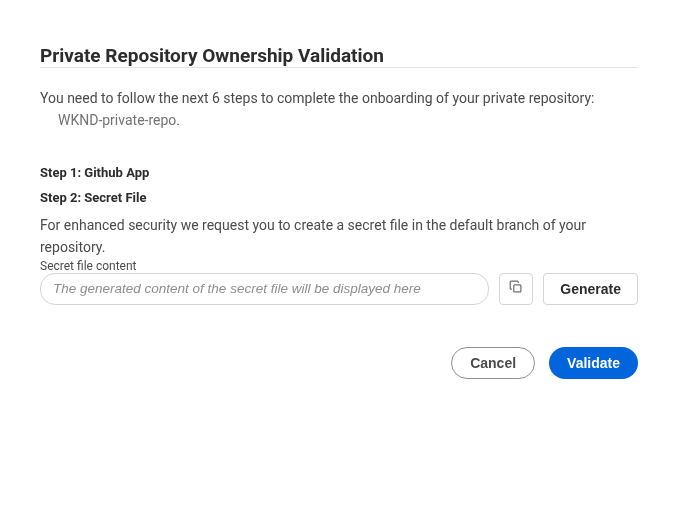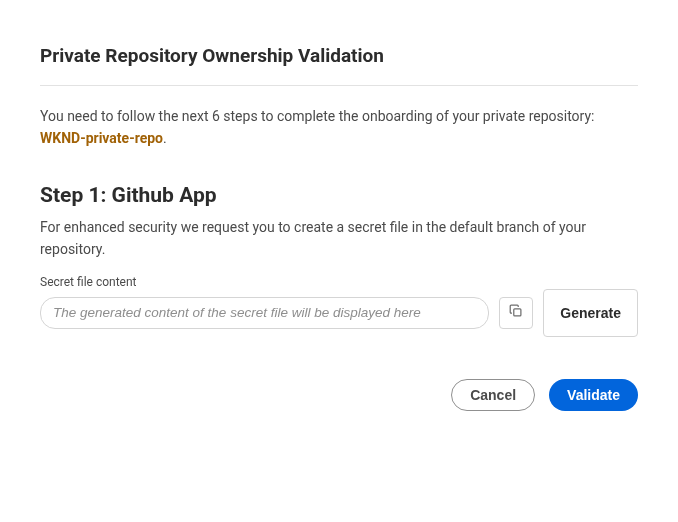--- a/index.html
+++ b/index.html
@@ -1,49 +1,50 @@
 <!DOCTYPE html>
 <html><head>
   <meta charset="utf-8">
   <style>
     * { box-sizing: border-box; margin: 0; padding: 0; }
     html, body { width: 678px; height: 522px; font-family: -apple-system, BlinkMacSystemFont, "Segoe UI", Roboto, Helvetica, Arial, sans-serif; color: #2c2c2c; background: #fff; }
     .container { padding: 44px 40px 36px 40px; }
-    h1.title { font-size: 19px; font-weight: 700; color: #2c2c2c; margin-bottom: 18px; }
+    h1.title { font-size: 19px; font-weight: 700; color: #2c2c2c; }
     hr.divider { border: none; border-top: 1px solid #e2e2e2; margin-bottom: 20px; }
     p.intro { font-size: 14px; line-height: 1.55; color: #4b4b4b; margin-bottom: 34px; }
-    p.intro .repo { font-weight: 700; color: #a16207; }
-    h2.step { font-size: 21px; font-weight: 700; color: #2c2c2c; margin-bottom: 10px; margin-top: 6px; }
+    p.intro .repo { font-weight: 400; color: #737373; margin-left: 18px; }
+    h2.step { font-size: 13px; font-weight: 700; color: #2c2c2c; margin-bottom: 10px; margin-top: 6px; }
     p.body { font-size: 14px; line-height: 1.55; color: #4b4b4b; margin-bottom: 30px; }
     a.link { color: #0265dc; text-decoration: none; }
     .field-label { font-size: 12px; color: #4b4b4b; margin-bottom: 0; display: block; }
     .field-row { display: flex; gap: 10px; align-items: center; margin-bottom: 42px; }
     .text-input { flex: 1; height: 32px; border: 1px solid #d5d5d5; border-radius: 15px; padding: 0 12px; font-size: 13.5px; font-style: italic; color: #8e8e8e; background: #fff; }
     .text-input::placeholder { color: #8e8e8e; font-style: italic; }
     .icon-btn { width: 34px; height: 32px; border: 1px solid #d5d5d5; border-radius: 4px; background: #fff; display: flex; align-items: center; justify-content: center; cursor: pointer; color: #6e6e6e; }
     .icon-btn svg { width: 16px; height: 16px; }
-    .btn-outline { height: 48px; padding: 0 16px; border: 1px solid #d5d5d5; border-radius: 4px; background: #fff; font-size: 14px; font-weight: 600; color: #2c2c2c; cursor: pointer; }
+    .btn-outline { height: 32px; padding: 0 16px; border: 1px solid #d5d5d5; border-radius: 4px; background: #fff; font-size: 14px; font-weight: 600; color: #2c2c2c; cursor: pointer; }
     .actions { display: flex; justify-content: flex-end; gap: 14px; }
     .btn-secondary { height: 32px; padding: 0 18px; border: 1.5px solid #909090; border-radius: 16px; background: #fff; font-size: 14px; font-weight: 600; color: #4b4b4b; cursor: pointer; }
     .btn-primary { height: 32px; padding: 0 18px; border: none; border-radius: 16px; background: #0265dc; font-size: 14px; font-weight: 700; color: #fff; cursor: pointer; }
   </style>
 </head>
 <body>
 
 <div class="container">
   <h1 class="title">Private Repository Ownership Validation</h1>
   <hr class="divider">
 
   <p class="intro">
     <span>You need to follow the next 6 steps to complete the onboarding of your private repository: </span><span class="repo">WKND-private-repo</span><span>.</span>
   </p>
 
   <h2 class="step">Step 1: Github App</h2>
 
-  <p class="body" style="margin-bottom:14px;">For enhanced security we request you to create a secret file in the default branch of your repository.</p>
+  <h2 class="step">Step 2: Secret File</h2>
+  <p class="body" style="margin-bottom:0;">For enhanced security we request you to create a secret file in the default branch of your repository.</p>
 
   <label class="field-label">Secret file content</label>
   <div class="field-row">
     <input type="text" class="text-input" readonly="" placeholder="The generated content of the secret file will be displayed here" style="">
     <button class="icon-btn" aria-label="Copy">
       <span>
         <svg viewBox="0 0 18 18" fill="none" stroke="currentColor" stroke-width="1.4">
           <rect x="6.5" y="6.5" width="8" height="8" rx="1"></rect>
           <path d="M4.5 11.5 H3.5 a1 1 0 0 1 -1 -1 V3.5 a1 1 0 0 1 1 -1 H10.5 a1 1 0 0 1 1 1 V4.5"></path>
         </svg>

